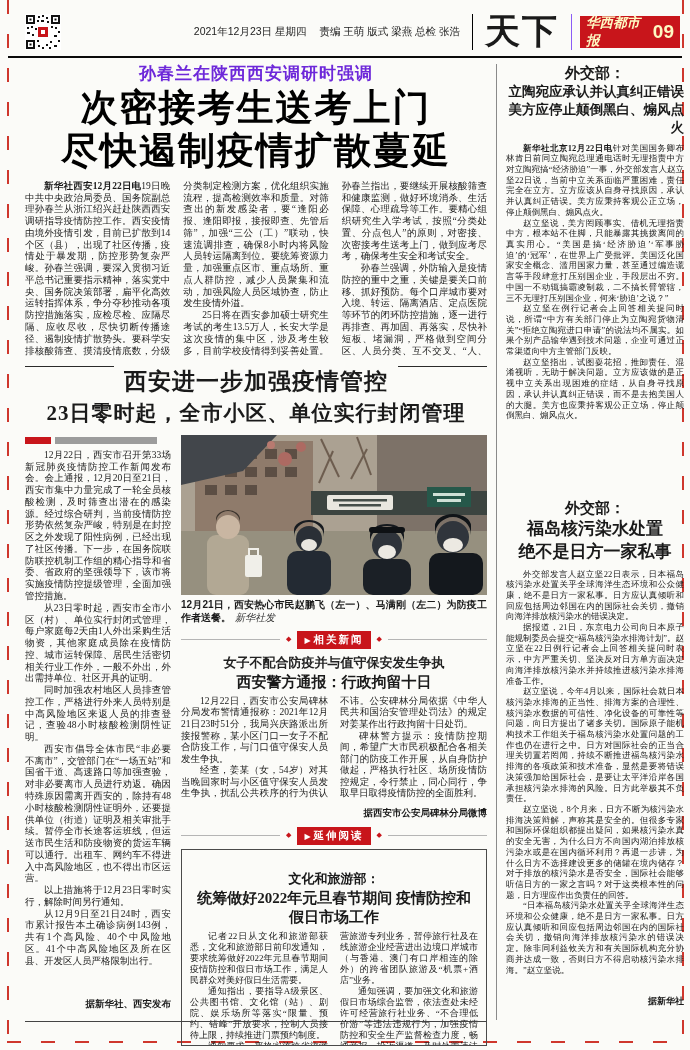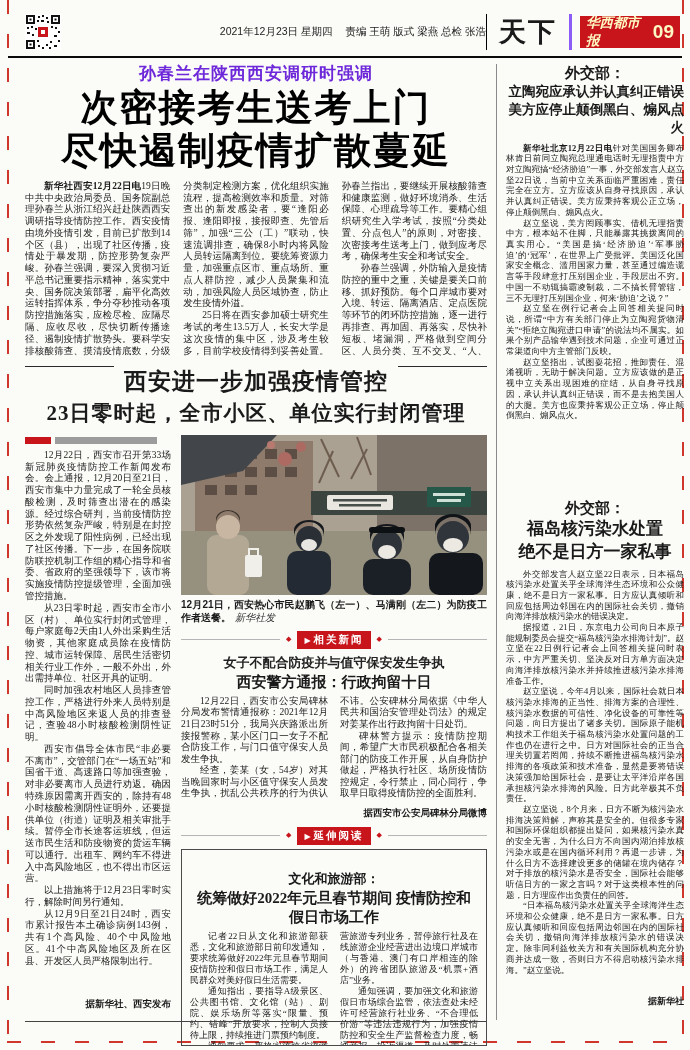--- a/index.html
+++ b/index.html
@@ -15,24 +15,24 @@
   .crop-left { left:7px; } .crop-right { right:6px; }
   .crop-bottom { position:absolute; left:7px; right:6px; bottom:7px; height:2px;
     background:repeating-linear-gradient(to right,#cf372d 0 14px,transparent 14px 34px); }
 
   
   #masthead { position:absolute; left:25px; right:10px; top:11px; height:42px;
     display:flex; align-items:center; }
   .qr { width:36px; height:36px; flex:0 0 auto; }
   .mh-spacer { flex:1; }
   .mh-meta { font-family:"Liberation Sans","DejaVu Sans",sans-serif; font-size:10.5px;
-    color:#222; white-space:nowrap; margin-right:0; }
+    color:#222; white-space:nowrap; margin-right:12px; }
   .mh-meta .grp { margin-left:10px; }
-  .section-title { font-size:27px; font-weight:900; letter-spacing:2px; padding:0 12px;
-    border-left:1px solid #000; border-right:3px solid #8b5cf6; line-height:36px; }
+  .section-title { font-size:35px; font-weight:900; letter-spacing:2px; padding:0 12px;
+    border-left:1px solid #000; border-right:1px solid #8b5cf6; line-height:36px; }
   .logo-box { margin-left:8px; background:#c8151b; color:#fef9c3; height:32px; width:100px;
     display:flex; align-items:center; justify-content:space-between; padding:0 6px; }
   .logo-script { font-style:italic; font-weight:900; font-size:13.5px; letter-spacing:0; }
   .logo-num { font-family:"Liberation Sans","DejaVu Sans",sans-serif; font-weight:900; font-size:19px; }
   #rule-top { position:absolute; left:8px; right:8px; top:56px; height:2px; background:#0a0a0a; }
 
   
   #main { position:absolute; left:25px; top:62px; width:462px; }
   #vdiv { position:absolute; left:496px; top:64px; height:956px; width:1px; background:#8a8a8a; }
   #rightcol { position:absolute; left:506px; top:64px; width:178px; }

